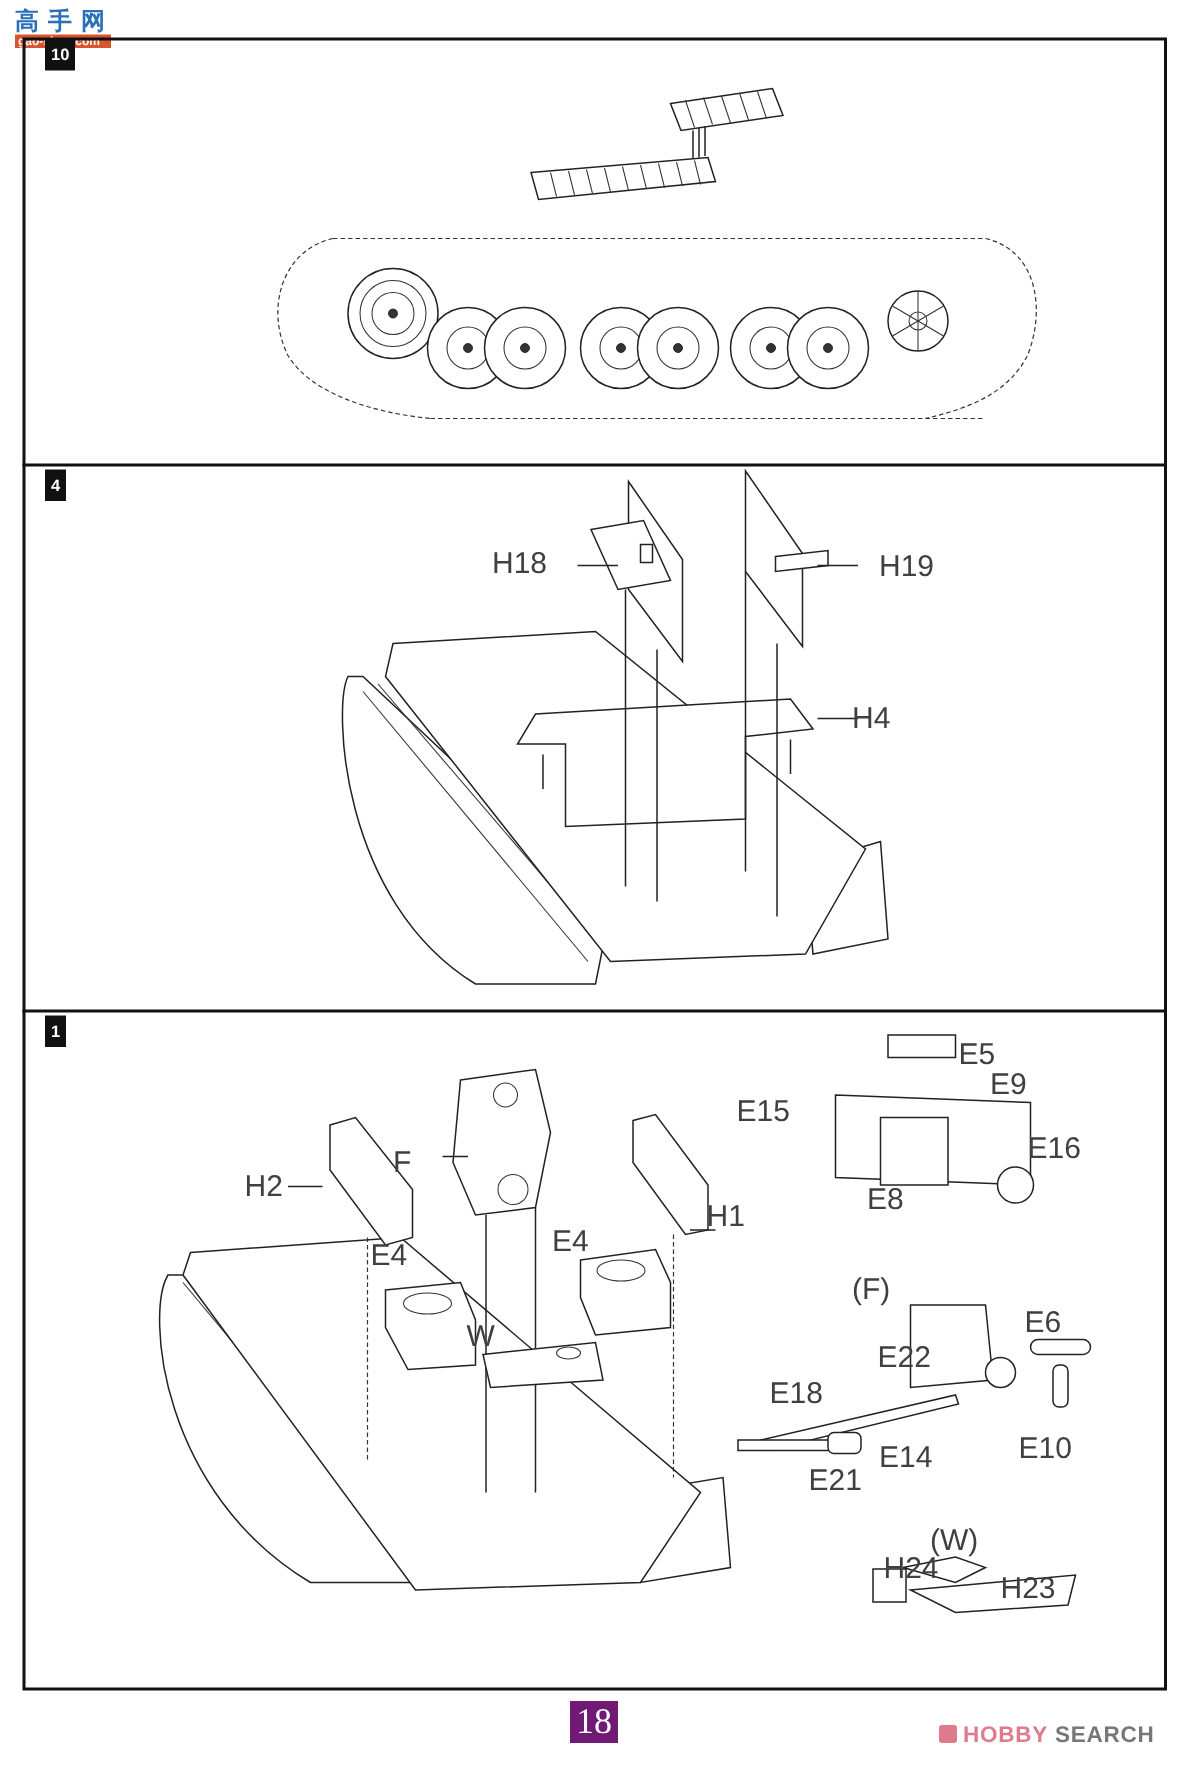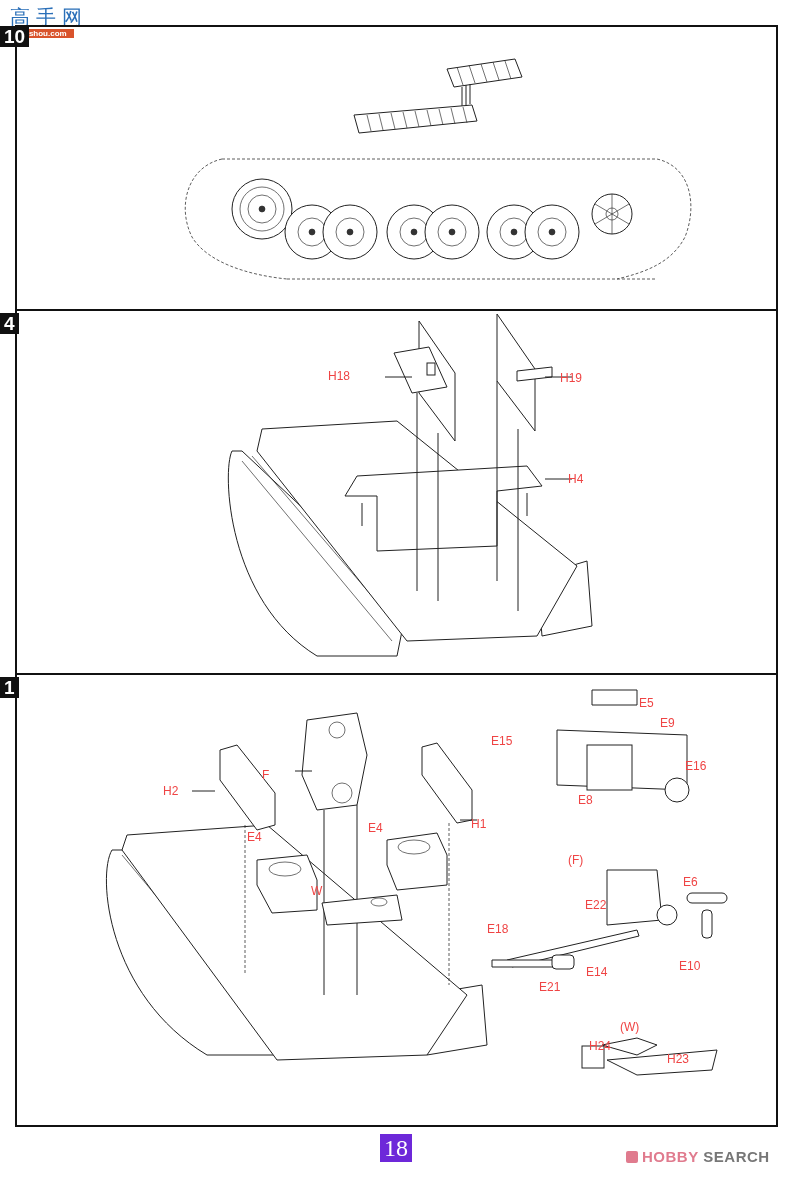--- a/index.html
+++ b/index.html
@@ -1,34 +1,34 @@
 <!DOCTYPE html>
 <html><head>
 <meta charset="utf-8">
 <style>
   html,body{margin:0;padding:0;background:#fff;}
   body{width:786px;height:1177px;position:relative;overflow:hidden;font-family:"Liberation Sans",sans-serif;color:#111;}
   .frame{position:absolute;left:15px;top:25px;width:763px;height:1102px;border:2px solid #111;box-sizing:border-box;}
   .divider{position:absolute;left:15px;width:763px;height:2px;background:#111;}
-  .step-badge{position:absolute;left:0;background:#111;color:#fff;font-size:19px;font-weight:bold;padding:1px 4px 0 4px;line-height:20px;}
+  .step-badge{position:absolute;left:30px;background:#111;color:#fff;font-size:11px;font-weight:bold;padding:1px 4px 0 4px;line-height:20px;}
   .panel{position:absolute;left:17px;width:759px;}
-  .lbl{position:absolute;font-size:12px;color:#ef4444;white-space:nowrap;line-height:16px;}
+  .lbl{position:absolute;font-size:20px;color:#404040;white-space:nowrap;line-height:16px;}
   svg{position:absolute;left:0;top:0;overflow:visible;}
   svg .ln{stroke:#222;stroke-width:1;fill:none;}
   svg .thin{stroke:#333;stroke-width:.7;fill:none;}
   svg .part{stroke:#222;stroke-width:1;fill:#fff;}
   svg .dark{fill:#333;stroke:#222;stroke-width:.6;}
   svg .dash{stroke:#333;stroke-width:.8;fill:none;stroke-dasharray:3 2;}
-  .page-num{position:absolute;left:380px;top:1134px;background:#6d28d9;color:#fff;font-family:"Liberation Serif",serif;font-size:24px;line-height:28px;padding:0 4px;}
+  .page-num{position:absolute;left:380px;top:1134px;background:#701a75;color:#fff;font-family:"Liberation Serif",serif;font-size:24px;line-height:28px;padding:0 4px;}
   .wm-hs{position:absolute;left:626px;top:1148px;font-size:15px;font-weight:bold;letter-spacing:.5px;}
   .wm-hs .hs-icon{display:inline-block;width:12px;height:12px;background:#e07b8e;border-radius:2px;margin-right:4px;vertical-align:-1px;}
   .wm-hs .hobby{color:#e07b8e;}
   .wm-hs .search{color:#777;}
   .wm-top{position:absolute;left:10px;top:4px;}
-  .wm-top .cn{font-size:20px;font-weight:normal;color:#2a6fb8;letter-spacing:6px;}
+  .wm-top .cn{font-size:16px;font-weight:bold;color:#2a6fb8;letter-spacing:6px;}
   .wm-top .url{display:block;font-size:8px;font-weight:bold;color:#fff;background:#d9532c;padding:0 2px;margin-top:-2px;width:60px;}
 </style>
 </head>
 <body>
 
 <div class="wm-top">
   <span class="cn">高手网</span>
   <span class="url">gao-shou.com</span>
 </div>
 
@@ -136,21 +136,21 @@
       <polygon class="part" points="480,3 518,58 518,120 480,70"></polygon>
       <polygon class="part" points="500,60 535,56 535,66 500,70"></polygon>
       <line class="ln" x1="480" y1="70" x2="480" y2="270"></line>
         <line class="ln" x1="501" y1="118" x2="501" y2="300"></line>
     </g>
     <line class="ln" x1="368" y1="66" x2="395" y2="66"></line>
     <line class="ln" x1="528" y1="66" x2="555" y2="66"></line>
     <line class="ln" x1="528" y1="168" x2="555" y2="168"></line>
   </svg>
   <div class="lbl" style="left:311px;top:57px">H18</div>
-  <div class="lbl" style="left:543px;top:59px">H19</div>
+  <div class="lbl" style="left:569px;top:59px">H19</div>
   <div class="lbl" style="left:551px;top:160px">H4</div>
 </div>
 
 <div class="panel" style="top:675px;height:452px">
   <svg width="759" height="452">
     <g>
       <path class="part" d="M95,175 C80,200 90,320 190,380 L260,380 L265,330 L110,175 Z"></path>
       <path class="thin" d="M105,180 L255,360"></path>
     </g>
     <g>
@@ -209,32 +209,32 @@
       <rect class="part" x="5" y="6" width="22" height="22"></rect>
       <polygon class="part" points="25,5 60,-2 80,5 60,15"></polygon>
       <polygon class="part" points="30,20 140,10 135,30 60,35"></polygon>
     </g>
   </svg>
   <div class="lbl" style="left:245px;top:92px">F</div>
   <div class="lbl" style="left:146px;top:108px">H2</div>
   <div class="lbl" style="left:230px;top:154px">E4</div>
   <div class="lbl" style="left:351px;top:145px">E4</div>
   <div class="lbl" style="left:294px;top:208px">W</div>
-  <div class="lbl" style="left:454px;top:141px">H1</div>
+  <div class="lbl" style="left:454px;top:128px">H1</div>
 
   <div class="lbl" style="left:622px;top:20px">E5</div>
   <div class="lbl" style="left:643px;top:40px">E9</div>
   <div class="lbl" style="left:474px;top:58px">E15</div>
   <div class="lbl" style="left:668px;top:83px">E16</div>
   <div class="lbl" style="left:561px;top:117px">E8</div>
 
   <div class="lbl" style="left:551px;top:177px">(F)</div>
   <div class="lbl" style="left:666px;top:199px">E6</div>
   <div class="lbl" style="left:568px;top:222px">E22</div>
-  <div class="lbl" style="left:470px;top:246px">E18</div>
+  <div class="lbl" style="left:496px;top:246px">E18</div>
   <div class="lbl" style="left:662px;top:283px">E10</div>
   <div class="lbl" style="left:569px;top:289px">E14</div>
   <div class="lbl" style="left:522px;top:304px">E21</div>
 
   <div class="lbl" style="left:603px;top:344px">(W)</div>
   <div class="lbl" style="left:572px;top:363px">H24</div>
   <div class="lbl" style="left:650px;top:376px">H23</div>
 </div>
 
 <div class="page-num">18</div>

